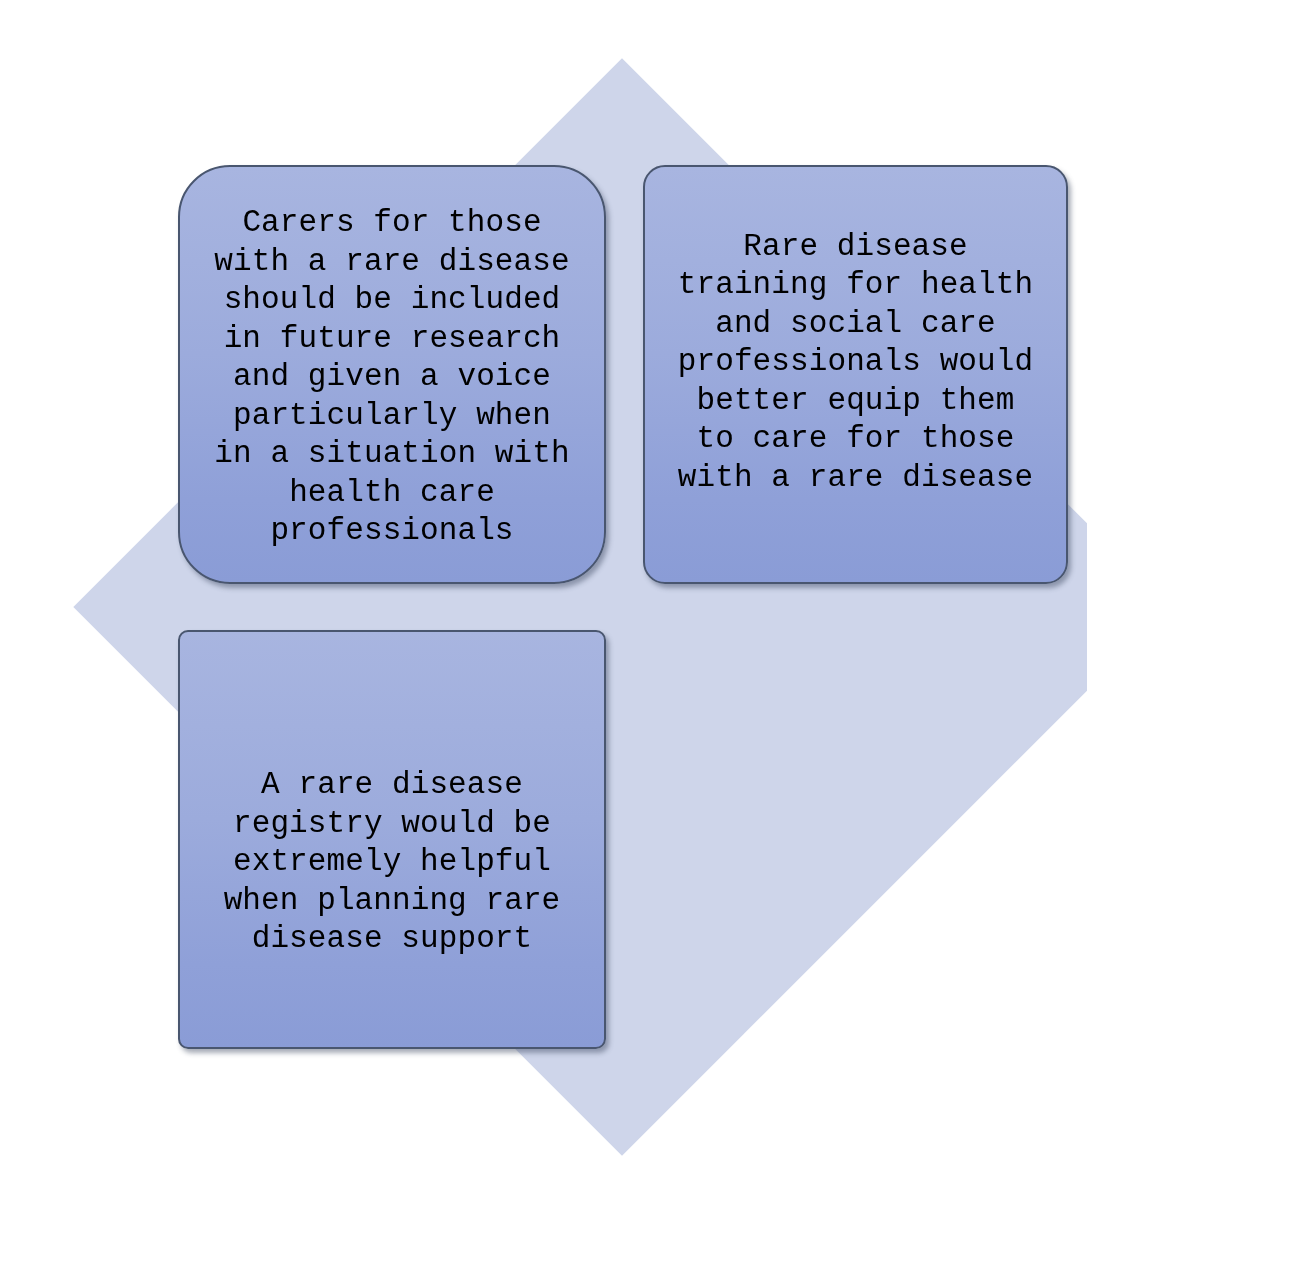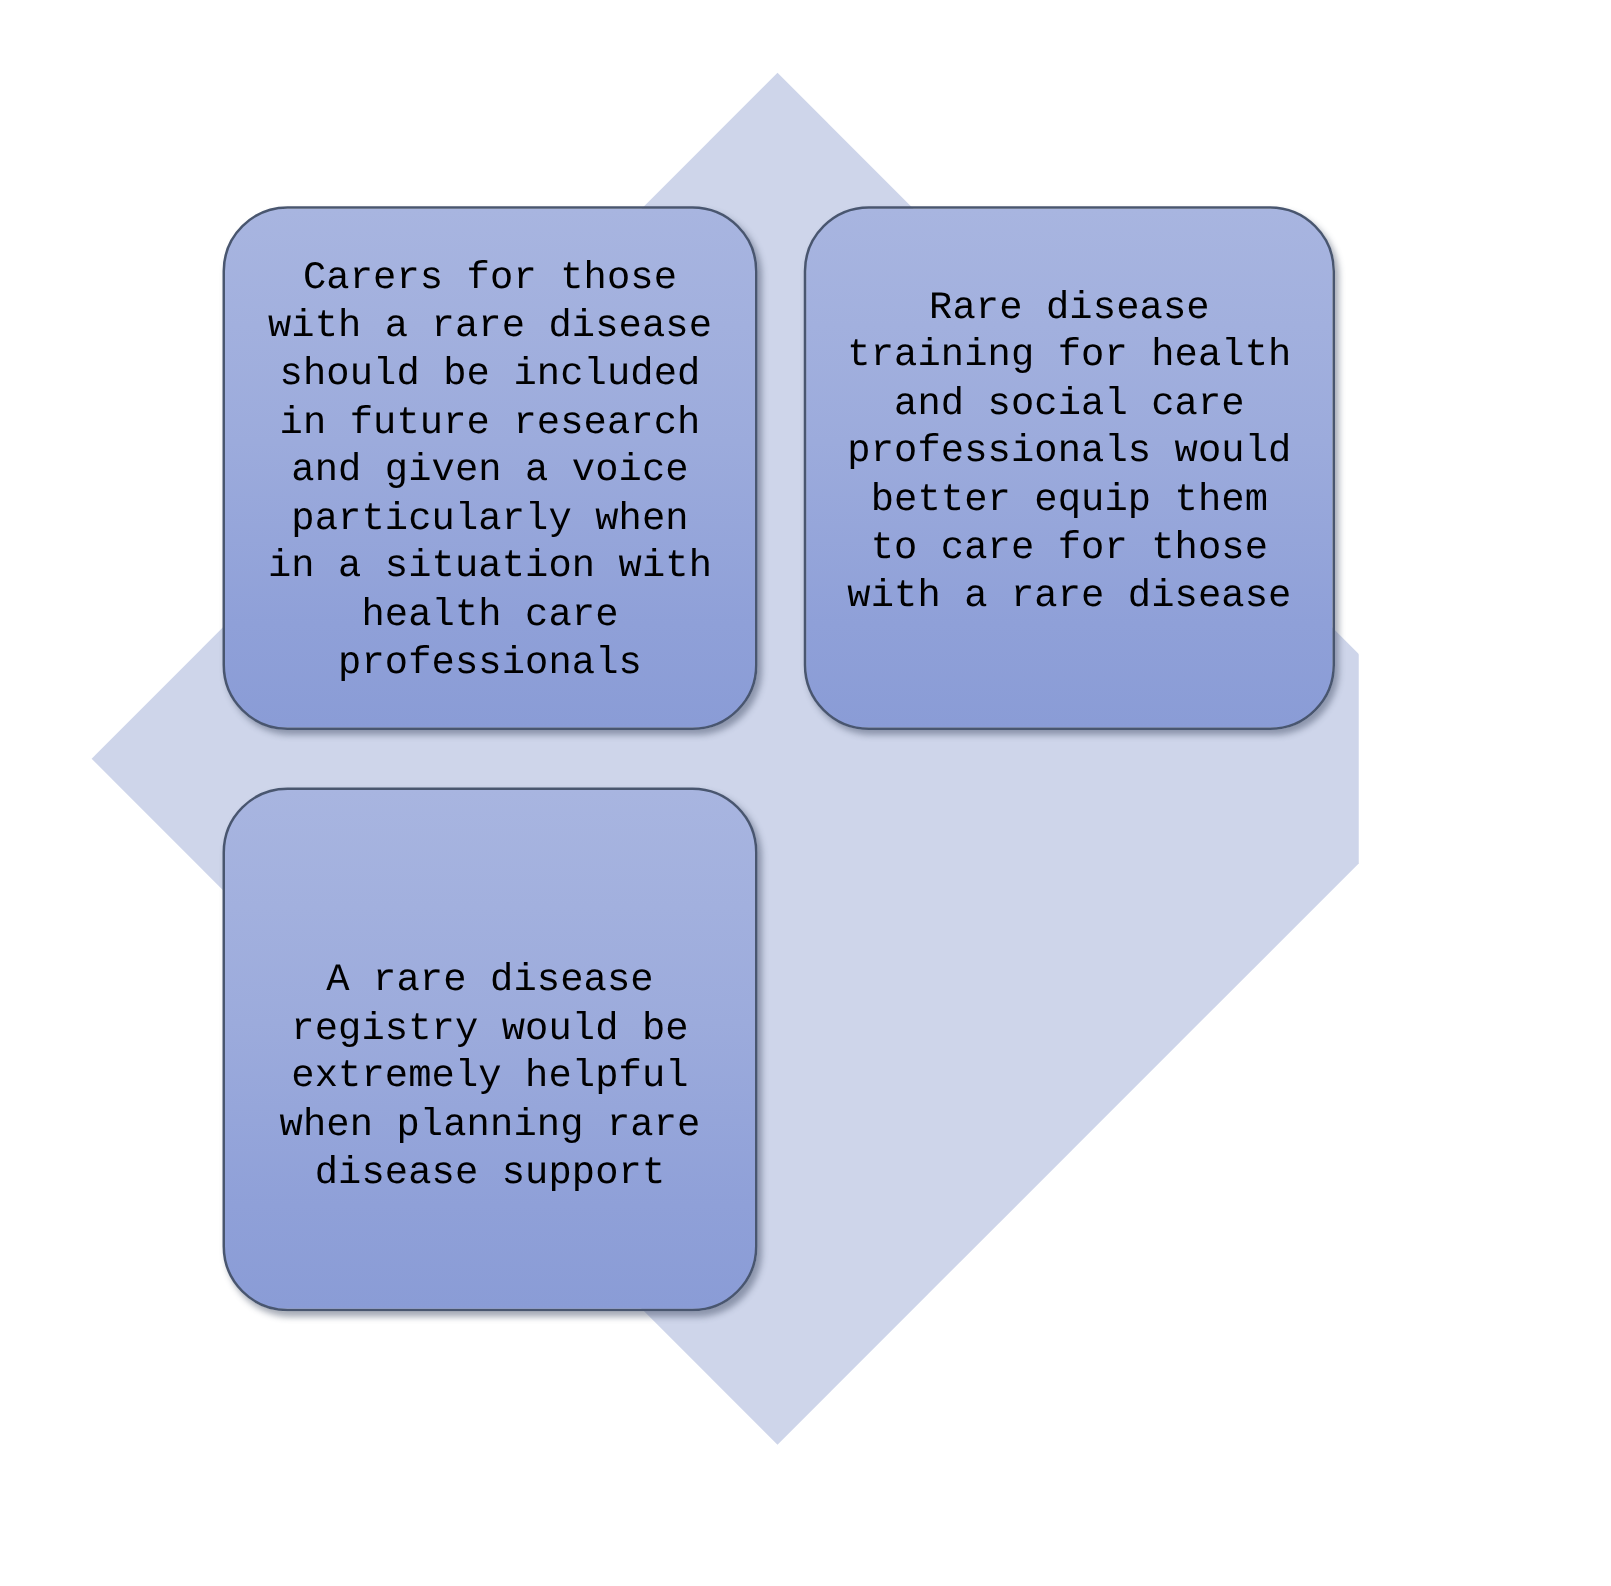--- a/index.html
+++ b/index.html
@@ -47,22 +47,22 @@
     border-radius: 52px;
     background: linear-gradient(to bottom, #a8b5e0 0%, #9cabdc 45%, #8fa0d8 80%, #8a9cd6 100%);
     box-shadow: 3px 4px 5px rgba(60, 70, 95, 0.45);
     display: flex;
     align-items: center;
     justify-content: center;
     padding: 0 26px;
   }
 
   #box-top-left    { left: 178px; top: 165px;  width: 428px; height: 419px; }
-  #box-top-right   { left: 643px; top: 165px;  width: 425px; height: 419px; }
-  #box-bottom-left { left: 178px; top: 630px;  width: 428px; height: 419px; }
+  #box-top-right   { left: 643px; top: 165px;  width: 425px; height: 419px; border-radius: 22px; }
+  #box-bottom-left { left: 178px; top: 630px;  width: 428px; height: 419px; border-radius: 10px; }
   #box-bottom-right{ left: 643px; top: 630px;  width: 425px; height: 419px; }
 
   .box-text {
     text-align: center;
     color: #000000;
     font-size: 31px;
     line-height: 38.5px;
     font-weight: 400;
     letter-spacing: 0.1px;
     white-space: pre-line;

